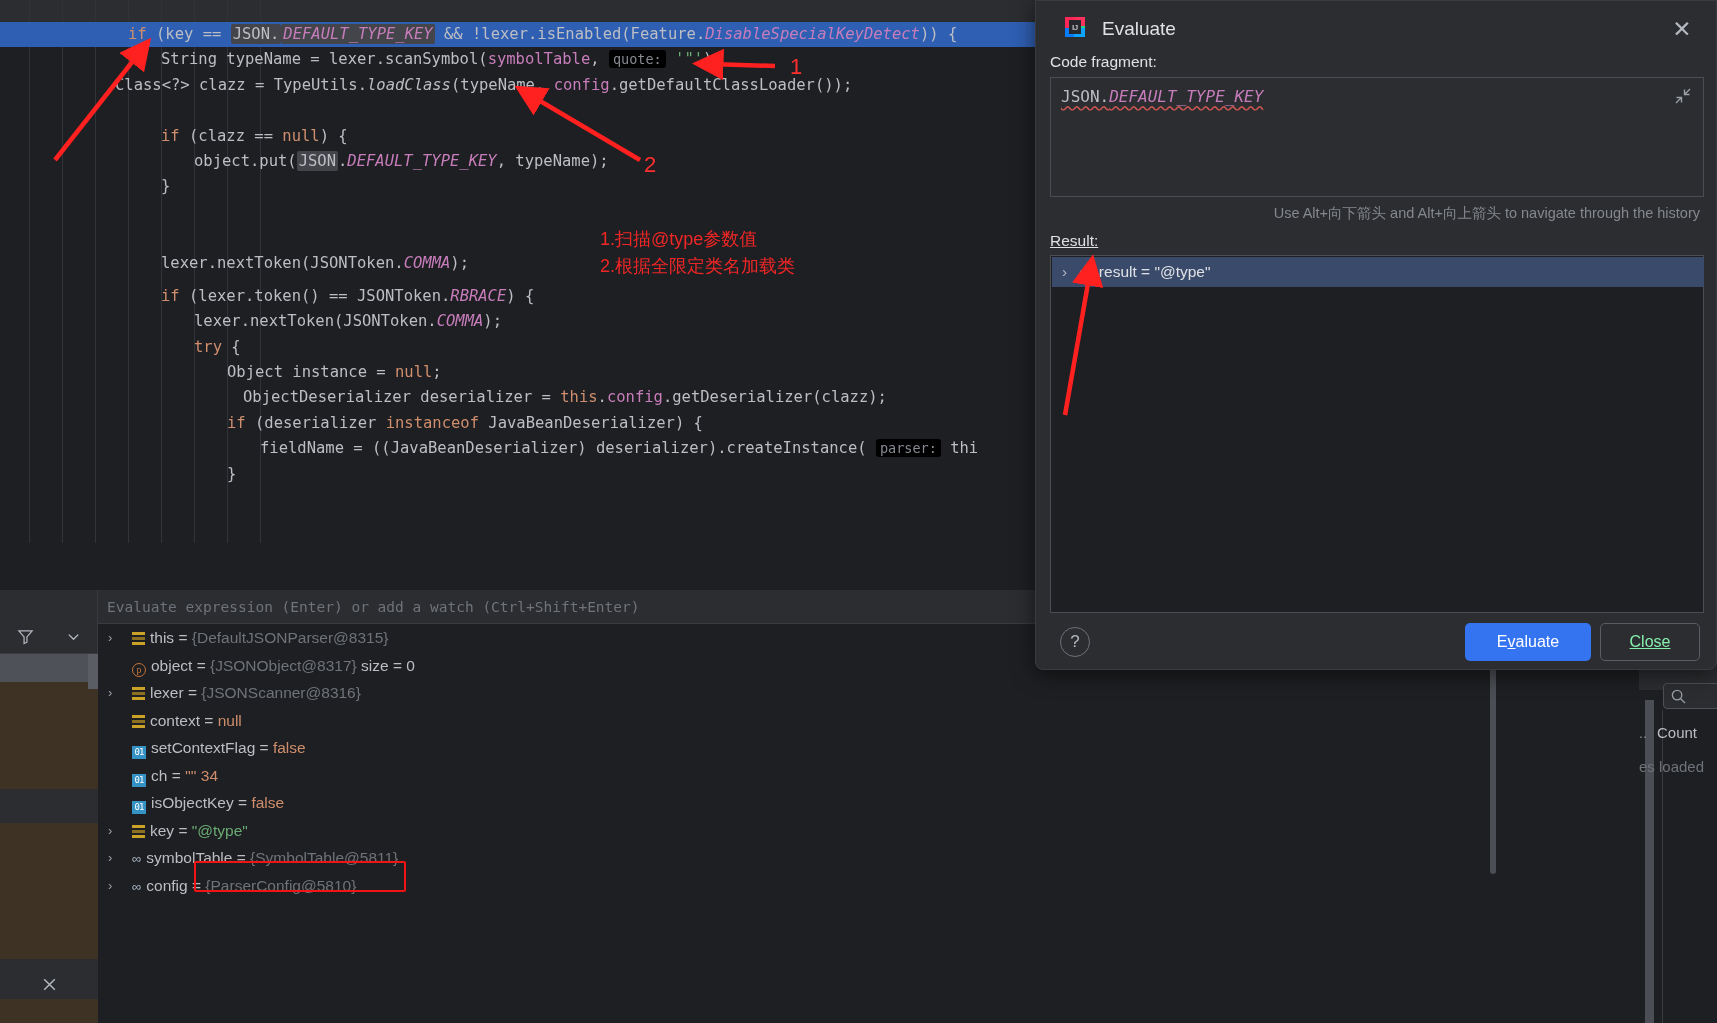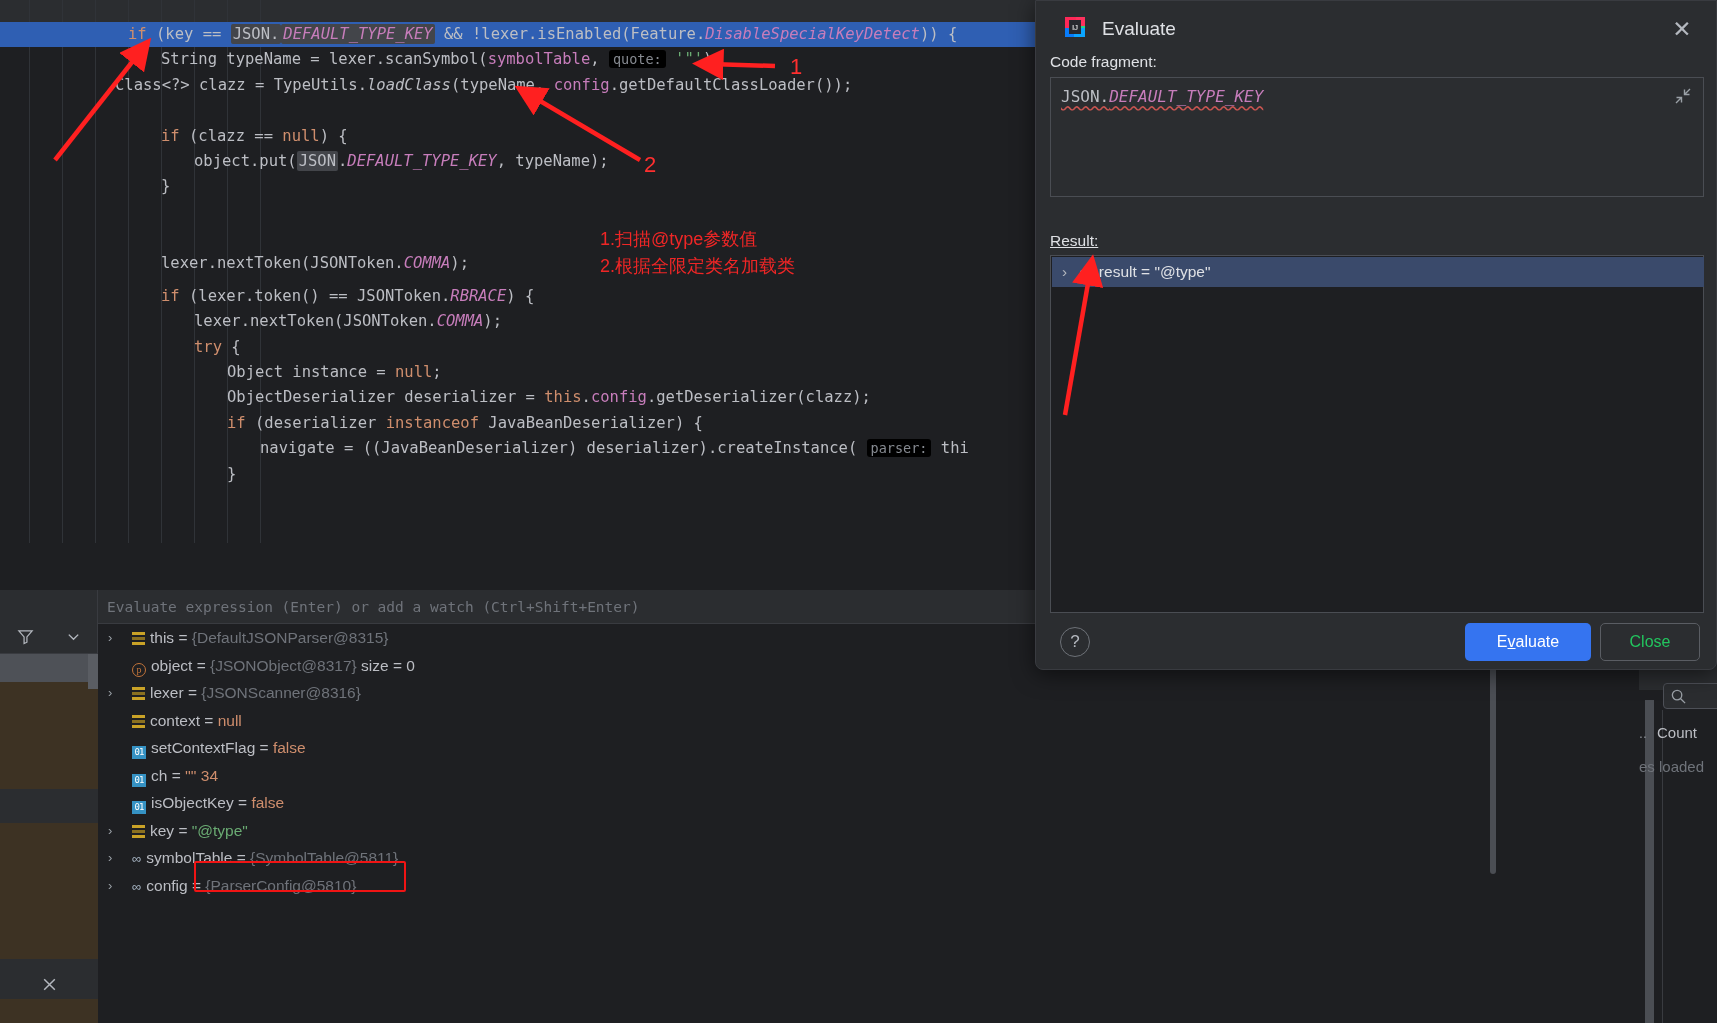--- a/index.html
+++ b/index.html
@@ -147,21 +147,21 @@
   .help-btn {
     position:absolute; left:24px; top:626px; width:30px; height:30px; border-radius:50%;
     border:1px solid #6d7177; color:#b4b8bf; font-size:17px; text-align:center; line-height:28px; cursor:pointer;
   }
   .btn {
     position:absolute; top:622px; height:38px; border-radius:5px; font-size:16px;
     display:flex; align-items:center; justify-content:center; cursor:pointer;
   }
   .btn-primary { right:125px; width:126px; background:#3574f0; color:#fff; }
   .btn-primary u { text-decoration: underline; }
-  .btn-close { right:16px; width:100px; background:#2b2d30; border:1px solid #5a5d63; color:#22c55e; }
+  .btn-close { right:16px; width:100px; background:#2b2d30; border:1px solid #5a5d63; color:#86efac;text-decoration:underline; }
 
   
   #arrows { position:absolute; left:0; top:0; width:1717px; height:1023px; pointer-events:none; }
 </style>
 </head>
 <body>
 
 <div id="root">
 
   <div class="editor">
@@ -182,23 +182,23 @@
         <div class="cline" style="padding-left: 161px;"><span class="kw">if</span><span class="plain"> (clazz == </span><span class="kw">null</span><span class="plain">) {</span></div>
         <div class="cline" style="padding-left: 194px;"><span class="plain">object.put(</span><span class="plain hl-box">JSON</span><span class="plain">.</span><span class="stat">DEFAULT_TYPE_KEY</span><span class="plain">, typeName);</span></div>
         <div class="cline" style="padding-left: 161px;"><span class="plain">}</span></div>
         <div class="cline" style="padding-left: 161px;">&nbsp;</div>
         <div class="cline" style="padding-left: 161px;">&nbsp;</div>
         <div class="cline" style="padding-left: 161px;"><span class="plain">lexer.nextToken(JSONToken.</span><span class="stat">COMMA</span><span class="plain">);</span></div>
         <div class="cline" style="padding-left: 161px; margin-top: 8px;"><span class="kw">if</span><span class="plain"> (lexer.token() == JSONToken.</span><span class="stat">RBRACE</span><span class="plain">) {</span></div>
         <div class="cline" style="padding-left: 194px;"><span class="plain">lexer.nextToken(JSONToken.</span><span class="stat">COMMA</span><span class="plain">);</span></div>
         <div class="cline" style="padding-left: 194px;"><span class="kw">try</span><span class="plain"> {</span></div>
         <div class="cline" style="padding-left: 227px;"><span class="plain">Object instance = </span><span class="kw">null</span><span class="plain">;</span></div>
-        <div class="cline" style="padding-left: 227px;"><span class="plain">ObjectDeserializer deserializer = </span><span class="kw">this</span><span class="plain">.</span><span class="fld">config</span><span class="plain">.getDeserializer(clazz);</span></div>
+        <div class="cline" style="padding-left: 227px; margin-left: 16px;"><span class="plain">ObjectDeserializer deserializer = </span><span class="kw">this</span><span class="plain">.</span><span class="fld">config</span><span class="plain">.getDeserializer(clazz);</span></div>
         <div class="cline" style="padding-left: 227px;"><span class="kw">if</span><span class="plain"> (deserializer </span><span class="kw">instanceof</span><span class="plain"> JavaBeanDeserializer) {</span></div>
-        <div class="cline" style="padding-left: 260px;"><span class="plain">navigate = ((JavaBeanDeserializer) deserializer).createInstance( </span><span class="param-hint">parser:</span> <span class="plain">thi</span></div>
+        <div class="cline" style="padding-left: 260px;"><span class="plain">fieldName = ((JavaBeanDeserializer) deserializer).createInstance( </span><span class="param-hint">parser:</span> <span class="plain">thi</span></div>
         <div class="cline" style="padding-left: 227px;"><span class="plain">}</span></div>
       </div>
   </div>
 
   <div class="below-editor2"></div>
 
   <div class="anno-num" style="left:790px; top:54px">1</div>
   <div class="anno-num" style="left:644px; top:152px">2</div>
   <div class="cn-note" style="left:600px; top:226px">1.扫描@type参数值</div>
   <div class="cn-note" style="left:600px; top:253px">2.根据全限定类名加载类</div>
@@ -296,20 +296,21 @@
     <div class="code-frag">
       <span class="squiggle"><span>JSON.</span><span class="stat">DEFAULT_TYPE_KEY</span></span>
       <span class="collapse-ic">
         <svg width="20" height="20" viewBox="0 0 20 20">
           <path d="M17 3l-5.5 5.5M11.5 3.5v5h5" fill="none" stroke="#9aa0a6" stroke-width="1.4"></path>
           <path d="M3 17l5.5-5.5M8.5 16.5v-5h-5" fill="none" stroke="#9aa0a6" stroke-width="1.4"></path>
         </svg>
       </span>
     </div>
 
+    <div class="hint-text">Use Alt+向下箭头 and Alt+向上箭头 to navigate through the history</div>
 
     <div class="dlg-label" style="left:14px; top:231px">
       <u>Result:</u>
     </div>
 
     <div class="result-box">
       <div class="result-row">
         <span class="twisty">›</span>
         <span class="lnk">∞</span>
         <span>result = "@type"</span>

